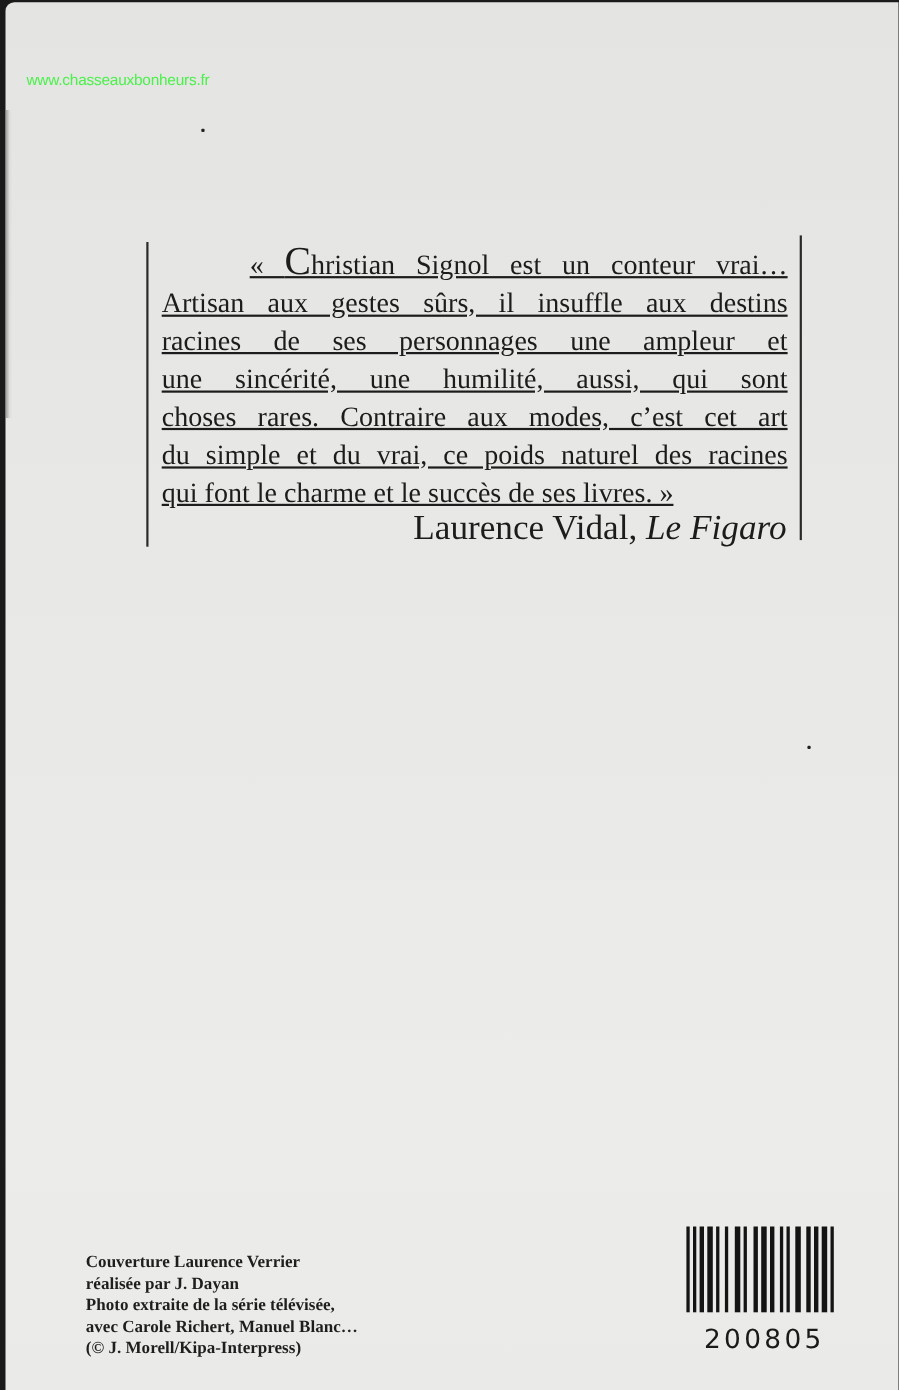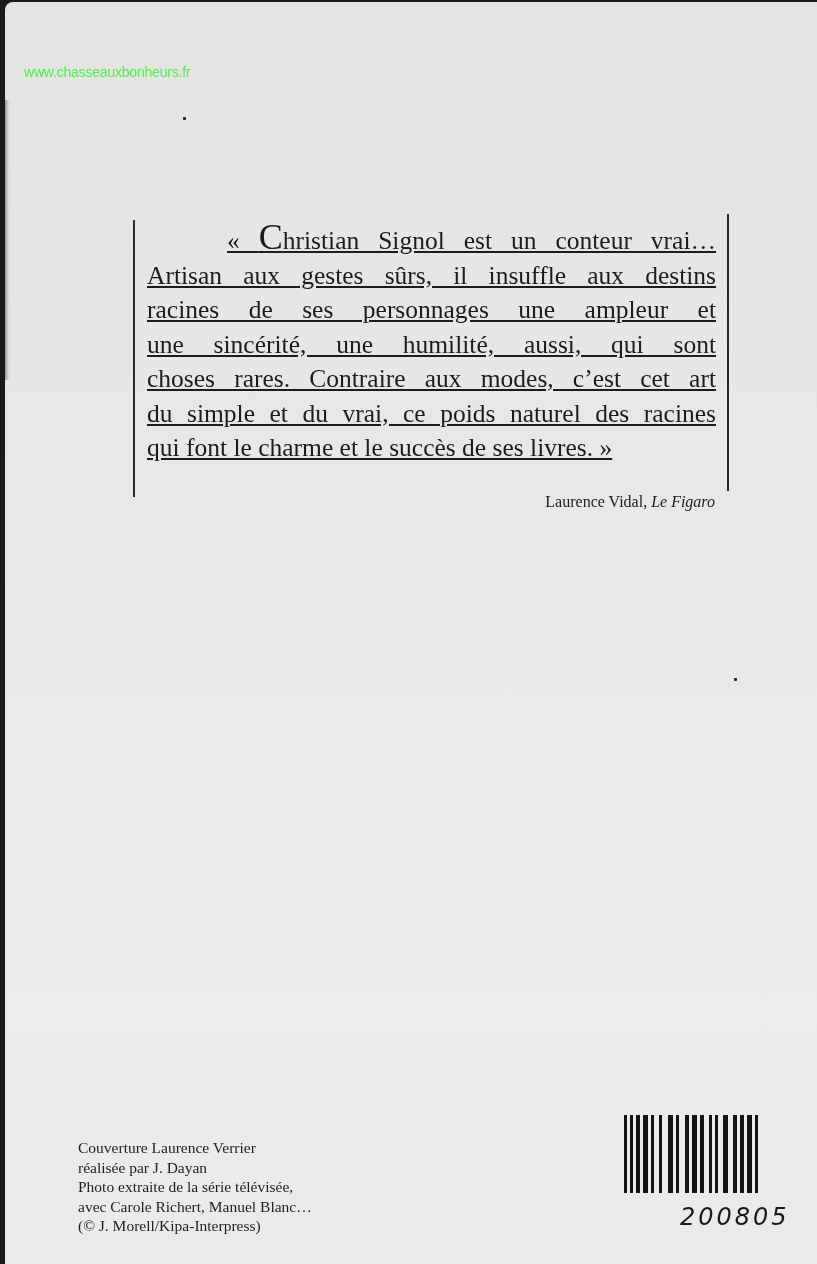--- a/index.html
+++ b/index.html
@@ -36,42 +36,40 @@
     position: absolute; left: 14px; top: 10px; width: 569px;
     font-family: "Liberation Serif", serif; font-size: 25.5px; line-height: 34.5px;
     color: #1c1c1c; text-align: justify; text-align-last: justify;
   }
   .quote-line { display: block; white-space: nowrap; text-decoration: underline; }
   .quote-line.first { padding-left: 80px; text-align-last: justify; }
   .quote-line.last { text-align-last: left; }
   .big-c { font-size: 36px; line-height: 0; }
   .attribution {
     position: absolute; right: 14px; top: 247px;
-    font-family: "Liberation Serif", serif; font-size: 16px; color: #1c1c1c;
+    font-family: "Liberation Serif", serif; font-size: 32px; color: #1c1c1c;
     white-space: nowrap;
-    margin-top: 32px;
   }
   .attribution em { font-style: italic; }
   .credits {
     position: absolute; left: 78px; top: 1138px;
     font-family: "Liberation Serif", serif; font-size: 15.5px; line-height: 19.5px;
     color: #1e1e1e;
   }
-  .credits div { white-space: nowrap; }
+  .credits div { white-space: nowrap; font-weight: bold; }
   .barcode {
     position: absolute; left: 624px; top: 1115px; width: 160px; height: 78px;
     display: flex; align-items: stretch;
   }
   .bar { background: #141414; height: 100%; }
   .gap { height: 100%; }
   .barcode-number {
-    position: absolute; left: 680px; top: 1203px;
+    position: absolute; left: 640px; top: 1203px;
     font-family: "DejaVu Sans", sans-serif; font-size: 24px; letter-spacing: 3px;
     color: #1a1a1a;
-    font-style: italic;
   }
 </style>
 </head>
 <body>
 
 <div class="cover"></div>
 <div class="spine-edge"></div>
 
 <div class="watermark">www.chasseauxbonheurs.fr</div>
 

